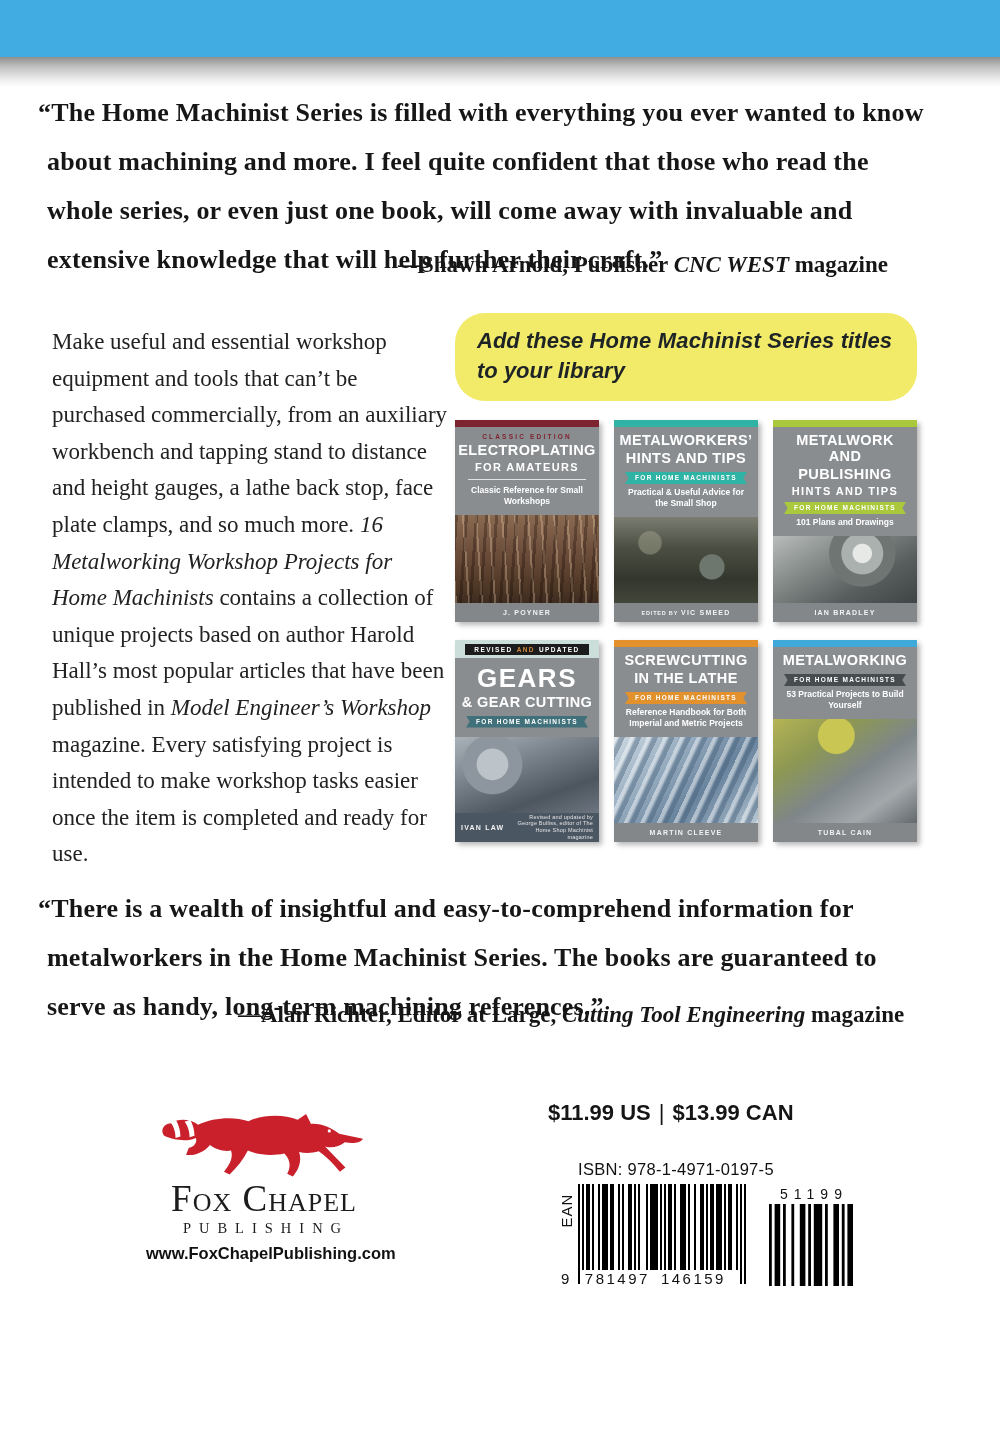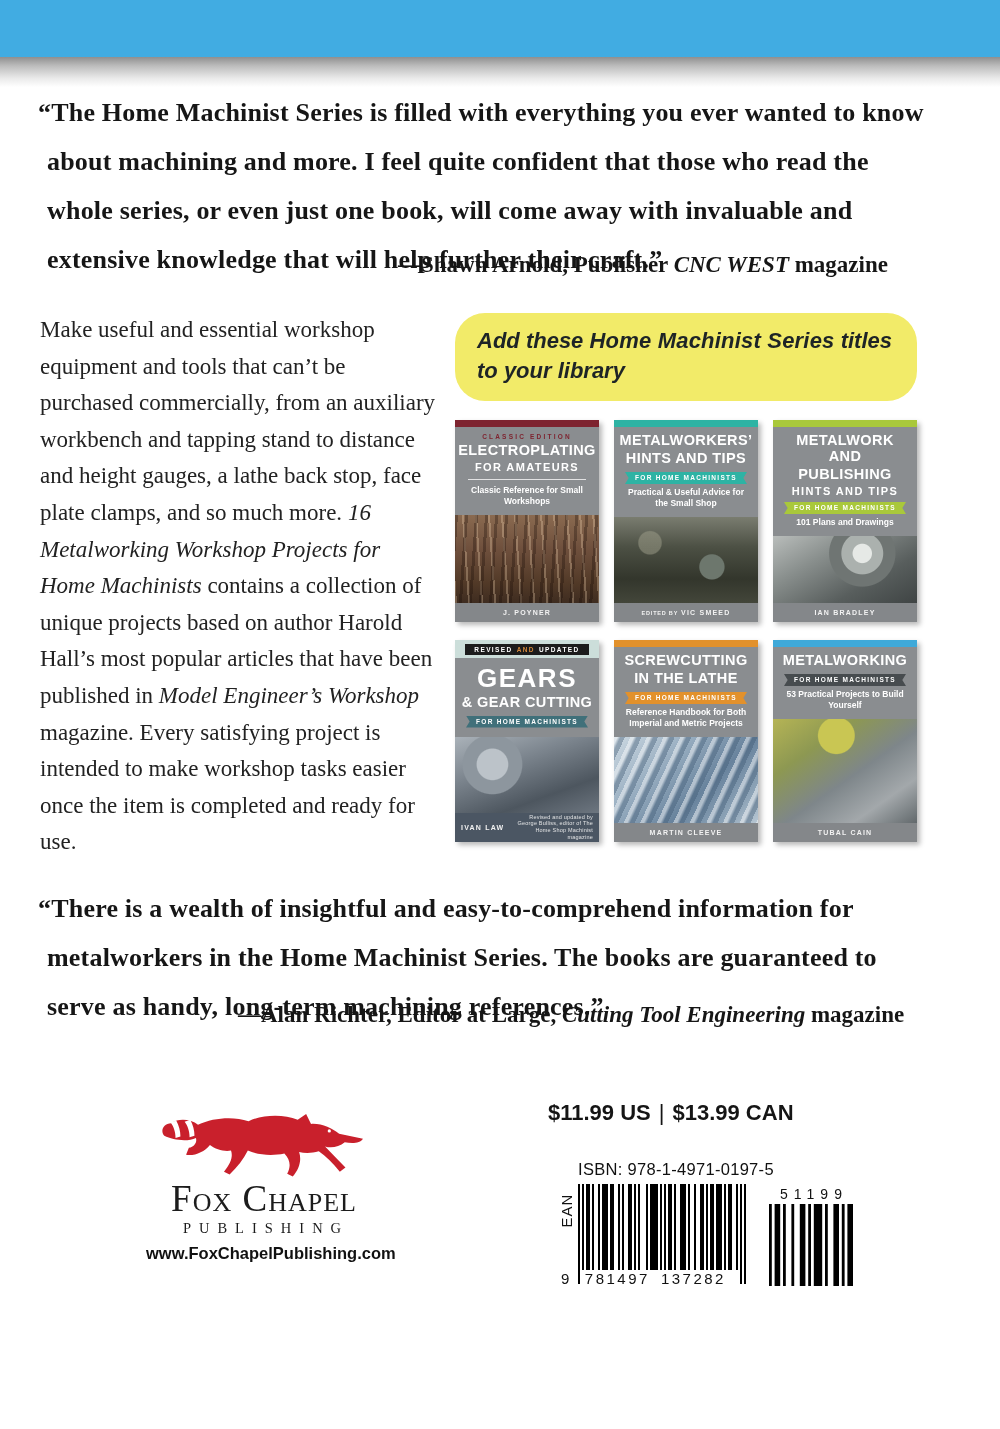--- a/index.html
+++ b/index.html
@@ -22,21 +22,21 @@
   .quote2 { left:38px; top:884px; width:870px; }
   .attr {
     position:absolute; font-weight:bold; font-size:23px; color:#161616;
   }
   .attr1 { left:398px; top:252px; }
   .attr2 { left:238px; top:1002px; }
   .attr i, .quote i { font-style:italic; }
 
   
   .desc {
-    position:absolute; left:40px; top:312px; width:396px; margin:0;
+    position:absolute; left:40px; top:312px; width:396px; margin:12px;
     font-size:23px; line-height:36.6px; color:#222222; font-weight:400;
   }
   .desc i { font-style:italic; }
 
   
   .right-col { position:absolute; left:455px; top:313px; width:462px; }
   .promo-box {
     background:#f2eb69; padding:13px 20px 15px 22px;
     font-family:"Liberation Sans", sans-serif; font-style:italic; font-weight:bold;
     font-size:22px; line-height:30px; color:#1e2426;border-radius:30px;
@@ -297,21 +297,21 @@
         <rect x="138.00" y="0" width="6.00" height="86"></rect>
         <rect x="146.00" y="0" width="2.00" height="86"></rect>
         <rect x="150.00" y="0" width="4.00" height="86"></rect>
         <rect x="158.00" y="0" width="2.00" height="86"></rect>
         <rect x="162.00" y="0" width="2.00" height="100"></rect>
         <rect x="166.00" y="0" width="2.00" height="100"></rect>
       </svg>
     <div class="bars-digits">
       <span class="d9">9</span>
         <span class="g1">781497</span>
-        <span class="g2">137282</span>
+        <span class="g2">146159</span>
     </div>
     <div class="addon">
       <div class="addon-digits">51199</div>
       <svg id="bars-addon" class="bars-addon" viewBox="0 0 84.0 82" width="84.0" height="82">
           <rect x="0.00" y="0" width="2.80" height="82"></rect>
           <rect x="5.60" y="0" width="5.60" height="82"></rect>
           <rect x="14.00" y="0" width="2.80" height="82"></rect>
           <rect x="22.40" y="0" width="2.80" height="82"></rect>
           <rect x="30.80" y="0" width="5.60" height="82"></rect>
           <rect x="39.20" y="0" width="2.80" height="82"></rect>

